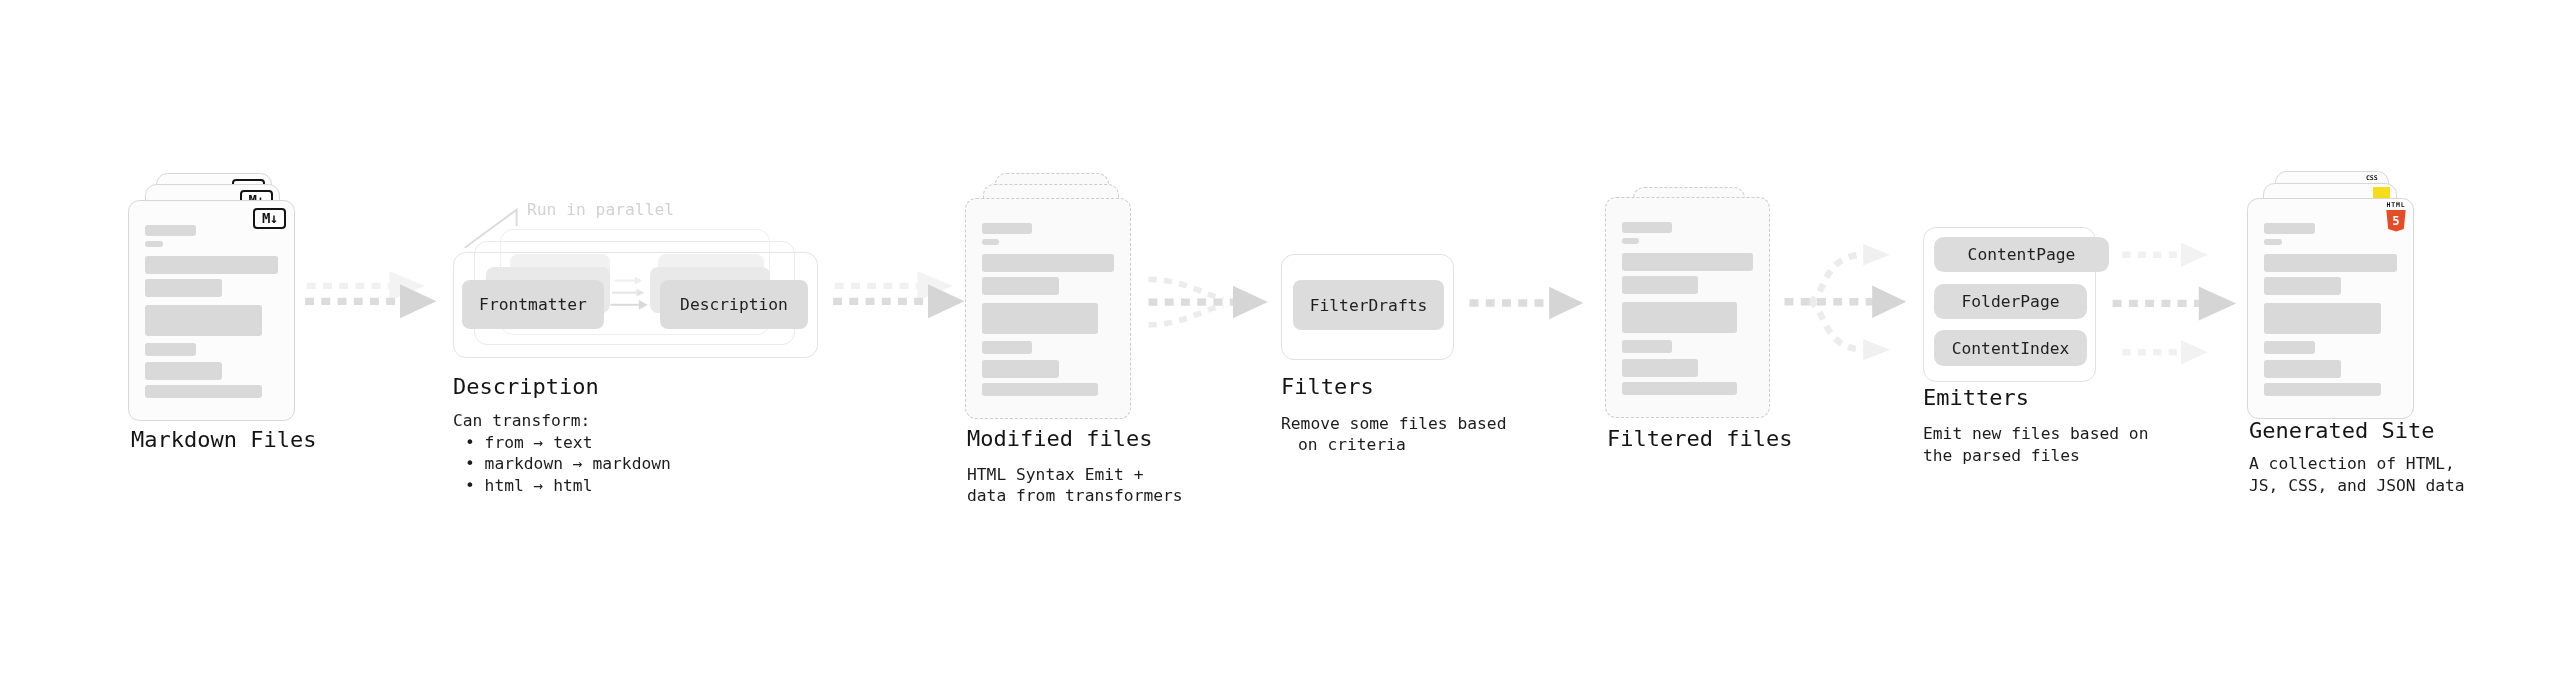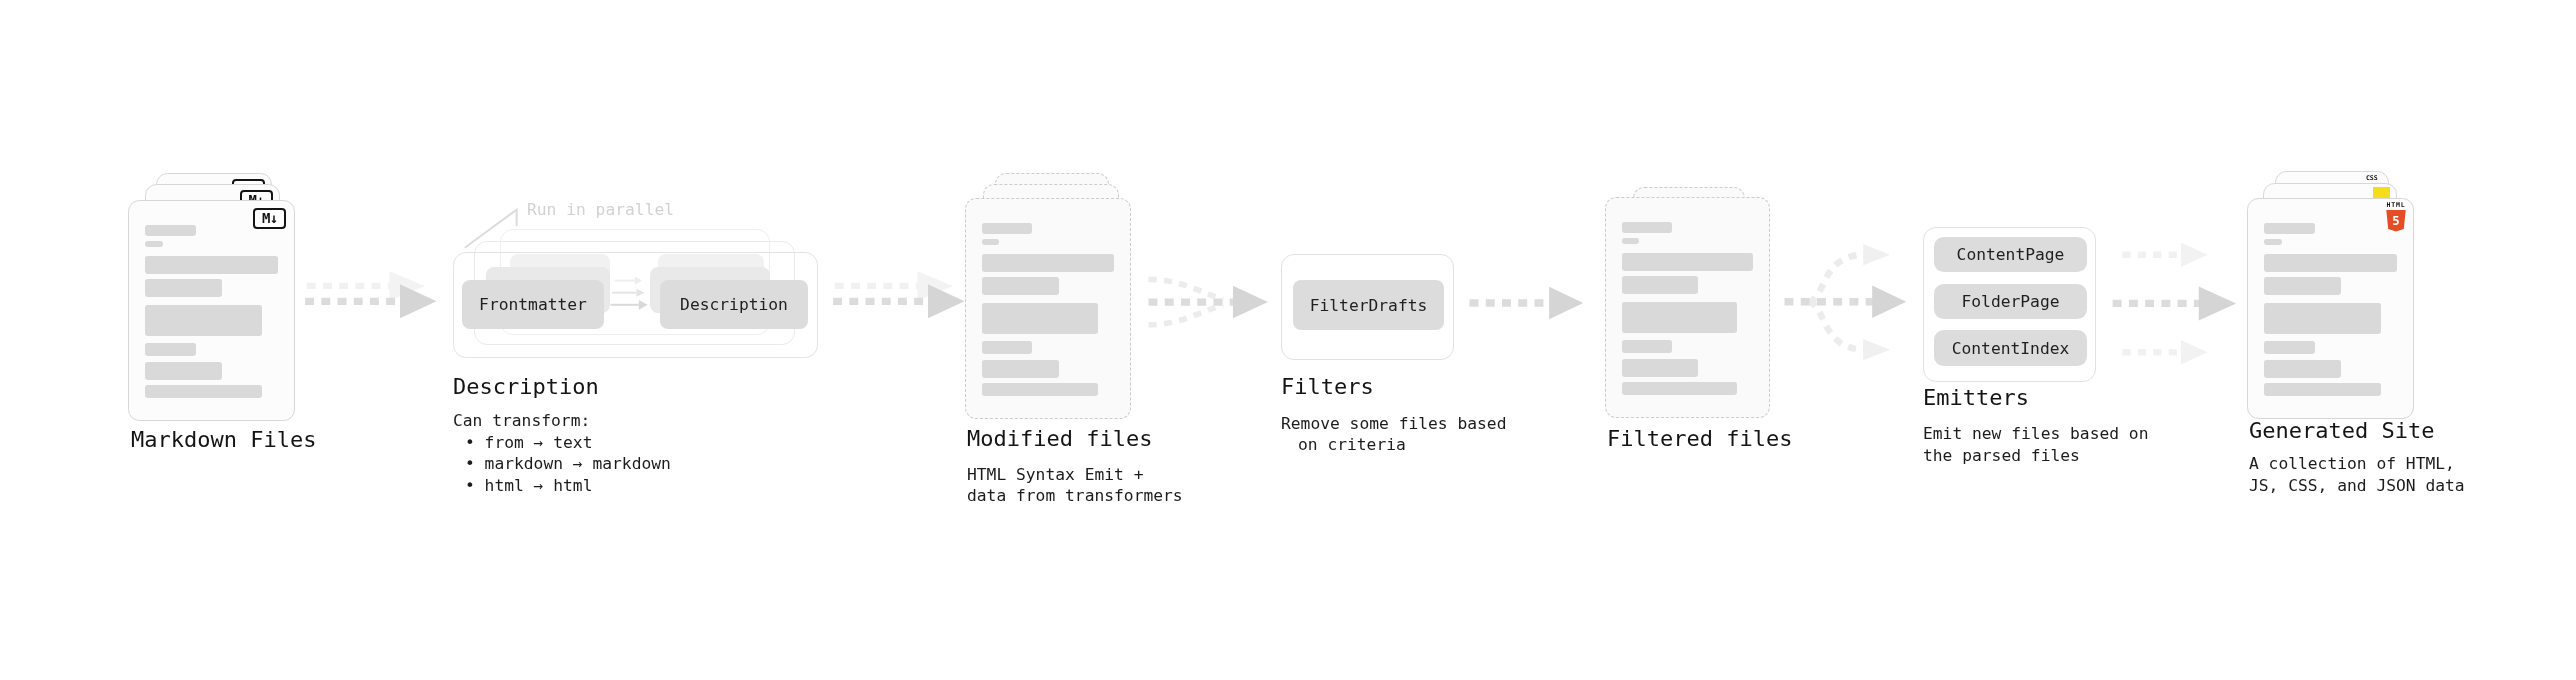--- a/index.html
+++ b/index.html
@@ -191,21 +191,21 @@
     <path d="M38,71 C60,66 52,13 108,13" fill="none" stroke="#ececec" stroke-width="8" stroke-dasharray="10 9"></path>
     <polygon points="105,0 138,13 105,26" fill="#f0f0f0"></polygon>
     <path d="M38,71 C60,76 52,130 108,130" fill="none" stroke="#ececec" stroke-width="8" stroke-dasharray="10 9"></path>
     <polygon points="105,117 138,130 105,143" fill="#f0f0f0"></polygon>
     <line x1="8" y1="71" x2="120" y2="71" stroke="#dcdcdc" stroke-width="9" stroke-dasharray="11 9"></line>
     <polygon points="116,51 158,71 116,91" fill="#d5d5d5"></polygon>
   </svg>
 
   <div>
     <div class="frame" style="left:1923px;top:227px;width:173px;height:155px;border:1.6px solid #e2e2e2;background:#ffffff;"></div>
-    <div class="node" style="left:1934px;top:237px;width:153px;height:35px;border-radius:9.8px;text-align:center;">ContentPage</div>
+    <div class="node" style="left:1934px;top:237px;width:175px;height:35px;border-radius:9.8px;text-align:center;">ContentPage</div>
     <div class="node" style="left:1934px;top:284px;width:153px;height:35px;border-radius:9.8px;">FolderPage</div>
     <div class="node" style="left:1934px;top:330px;width:153px;height:36px;border-radius:9.8px;">ContentIndex</div>
     <div class="title" style="left:1923px;top:386px;">Emitters</div>
     <div class="desc" style="left:1923px;top:423px;">Emit new files based on</div>
     <div class="desc" style="left:1923px;top:445px;">the parsed files</div>
   </div>
 
   <svg class="abs" style="left:2106px;top:236px;" width="140" height="130" viewBox="0 0 172 160">
     <line x1="20" y1="23" x2="95" y2="23" stroke="#f1f1f1" stroke-width="8" stroke-dasharray="10 9"></line>
     <polygon points="92,8 125,23 92,38" fill="#f2f2f2"></polygon>

